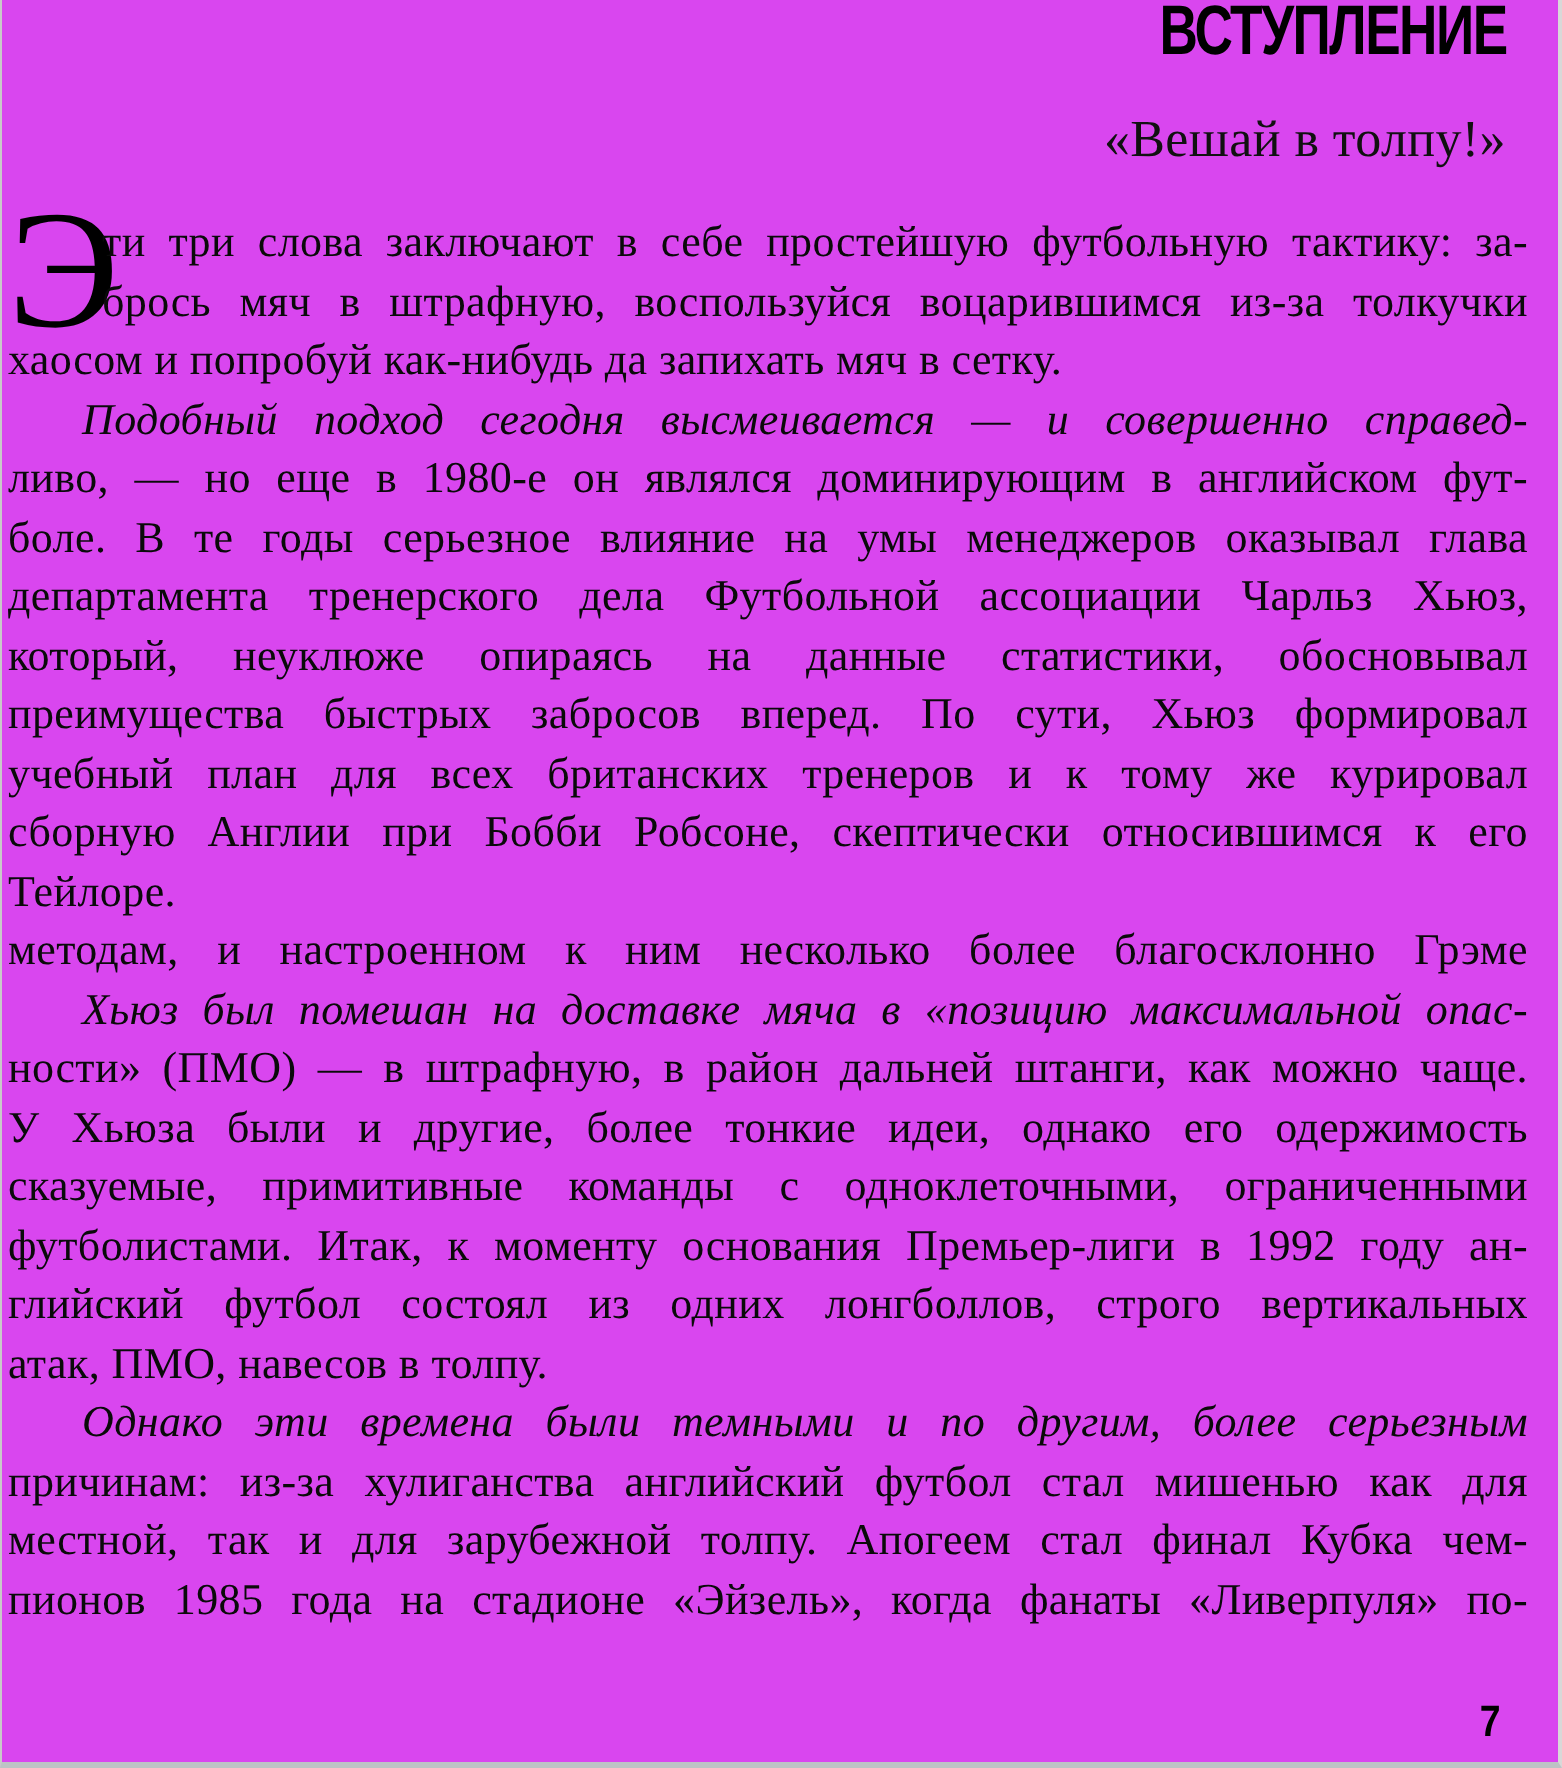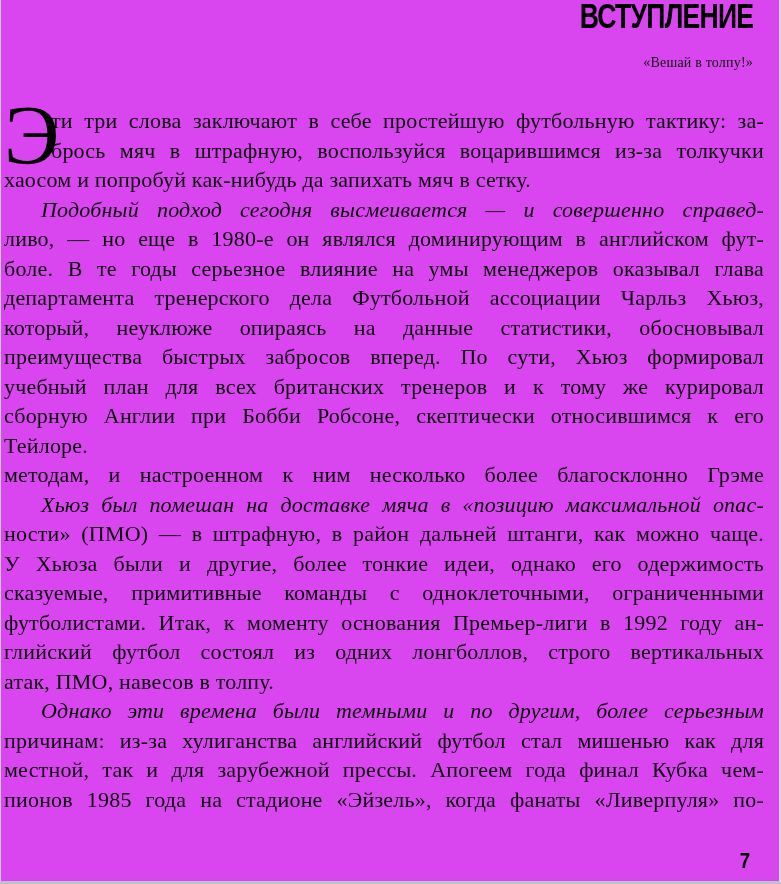--- a/index.html
+++ b/index.html
@@ -35,21 +35,21 @@
     font-size: 35px;
     letter-spacing: -1px;
     transform: scaleX(0.76);
     transform-origin: right center;
     color: #000;
   }
   .epigraph {
     position: absolute;
     top: 55px;
     right: 26px;
-    font-size: 14px;
+    font-size: 26px;
     letter-spacing: 0.2px;
     color: #111;
   }
   .body-text {
     position: absolute;
     top: 106px;
     left: 3px;
     right: 15px;
     font-size: 22px;
     line-height: 29.5px;
@@ -125,18 +125,18 @@
         <div class="line">ности» (ПМО) — в штрафную, в район дальней штанги, как можно чаще.</div>
         <div class="line">У Хьюза были и другие, более тонкие идеи, однако его одержимость</div>
         <div class="line">сказуемые, примитивные команды с одноклеточными, ограниченными</div>
         <div class="line">футболистами. Итак, к моменту основания Премьер-лиги в 1992 году ан-</div>
         <div class="line">глийский футбол состоял из одних лонгболлов, строго вертикальных</div>
         <div class="line no-just">атак, ПМО, навесов в толпу.</div>
       </div>
       <div class="paragraph">
         <div class="line indent">Однако эти времена были темными и по другим, более серьезным</div>
         <div class="line">причинам: из-за хулиганства английский футбол стал мишенью как для</div>
-        <div class="line">местной, так и для зарубежной прессы. Апогеем года финал Кубка чем-</div>
+        <div class="line">местной, так и для зарубежной толпу. Апогеем стал финал Кубка чем-</div>
         <div class="line">пионов 1985 года на стадионе «Эйзель», когда фанаты «Ливерпуля» по-</div>
       </div>
     </div>
   <div class="page-number">7</div>
 </div>
 
 </body></html>

